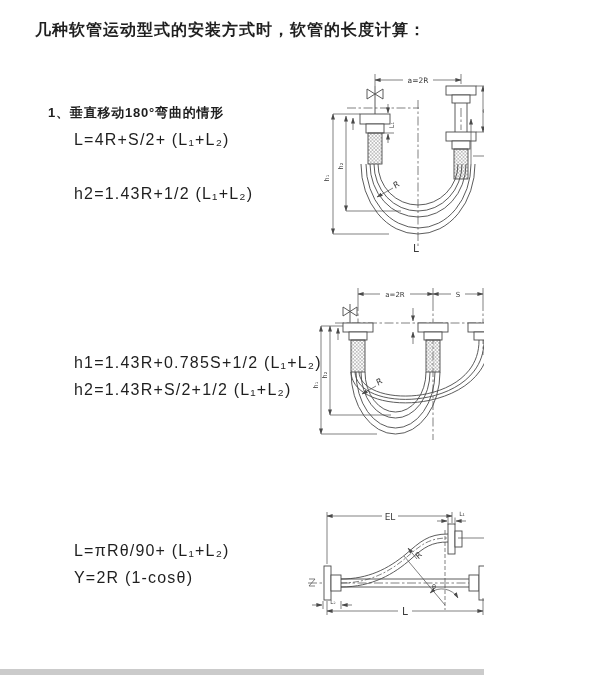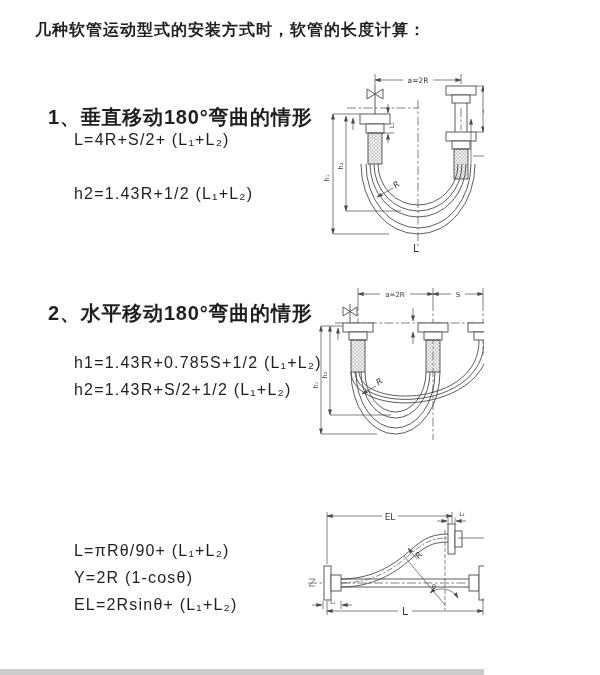--- a/index.html
+++ b/index.html
@@ -1,42 +1,40 @@
 <!DOCTYPE html>
 <html><head>
 <meta charset="utf-8">
 <style>
   html,body{margin:0;padding:0;}
   body{width:600px;height:675px;background:#ffffff;font-family:"Liberation Sans","DejaVu Sans",sans-serif;}
   .page{position:relative;width:484px;height:675px;background:#ffffff;overflow:hidden;}
   .title{position:absolute;left:35px;top:20px;font-size:16px;font-weight:bold;color:#1f1f1f;letter-spacing:1px;white-space:nowrap;}
-  .sec-heading{position:absolute;font-size:20px;font-weight:bold;color:#1f1f1f;letter-spacing:0.8px;white-space:nowrap;}
+  .sec-heading{position:absolute;font-size:13px;font-weight:bold;color:#1f1f1f;letter-spacing:0.8px;white-space:nowrap;}
   .formula{position:absolute;font-size:16px;color:#1f1f1f;font-family:Liberation Sans, sans-serif;letter-spacing:1.2px;white-space:nowrap;}
   .diagram{position:absolute;}
   svg text{font-family:"DejaVu Sans","Liberation Sans",sans-serif;fill:#3a3a3a;stroke:none;}
   .bottom-edge{position:absolute;left:0;top:669px;width:600px;height:6px;background:#cbcbcb;}
 </style>
 </head>
 <body>
 
 <div class="page">
 
   <div class="title">几种软管运动型式的安装方式时，软管的长度计算：</div>
 
   <div class="sec-heading" style="left:48px;top:104px">1、垂直移动180°弯曲的情形</div>
   <div class="formula" style="left:74px;top:131px">L=4R+S/2+ (L₁+L₂)</div>
   <div class="formula" style="left:74px;top:185px">h2=1.43R+1/2 (L₁+L₂)</div>
 
-  <div class="sec-heading" style="left:48px;top:300px">2、水平移动180°弯曲的情形</div>
   <div class="formula" style="left:74px;top:354px">h1=1.43R+0.785S+1/2 (L₁+L₂)</div>
   <div class="formula" style="left:74px;top:381px">h2=1.43R+S/2+1/2 (L₁+L₂)</div>
 
   <div class="formula" style="left:74px;top:542px">L=πRθ/90+ (L₁+L₂)</div>
   <div class="formula" style="left:74px;top:569px">Y=2R (1-cosθ)</div>
-  <div class="formula" style="left:74px;top:596px">EL=2Rsinθ+ (L₁+L₂)</div>
 
   <svg class="diagram" style="left:313px;top:66px" width="272" height="192" viewBox="0 0 272 192">
     <defs>
       <pattern id="hx1" patternUnits="userSpaceOnUse" width="3.5" height="3.5">
         <path d="M0 0L3.5 3.5M3.5 0L0 3.5" stroke="#8c8c8c" stroke-width="0.5"></path>
       </pattern>
       <marker id="ar1" viewBox="0 0 6 4" markerWidth="6" markerHeight="4" refX="5.6" refY="2" orient="auto-start-reverse" markerUnits="userSpaceOnUse">
         <path d="M0 0L6 2L0 4Z" fill="#4a4a4a"></path>
       </marker>
     </defs>

